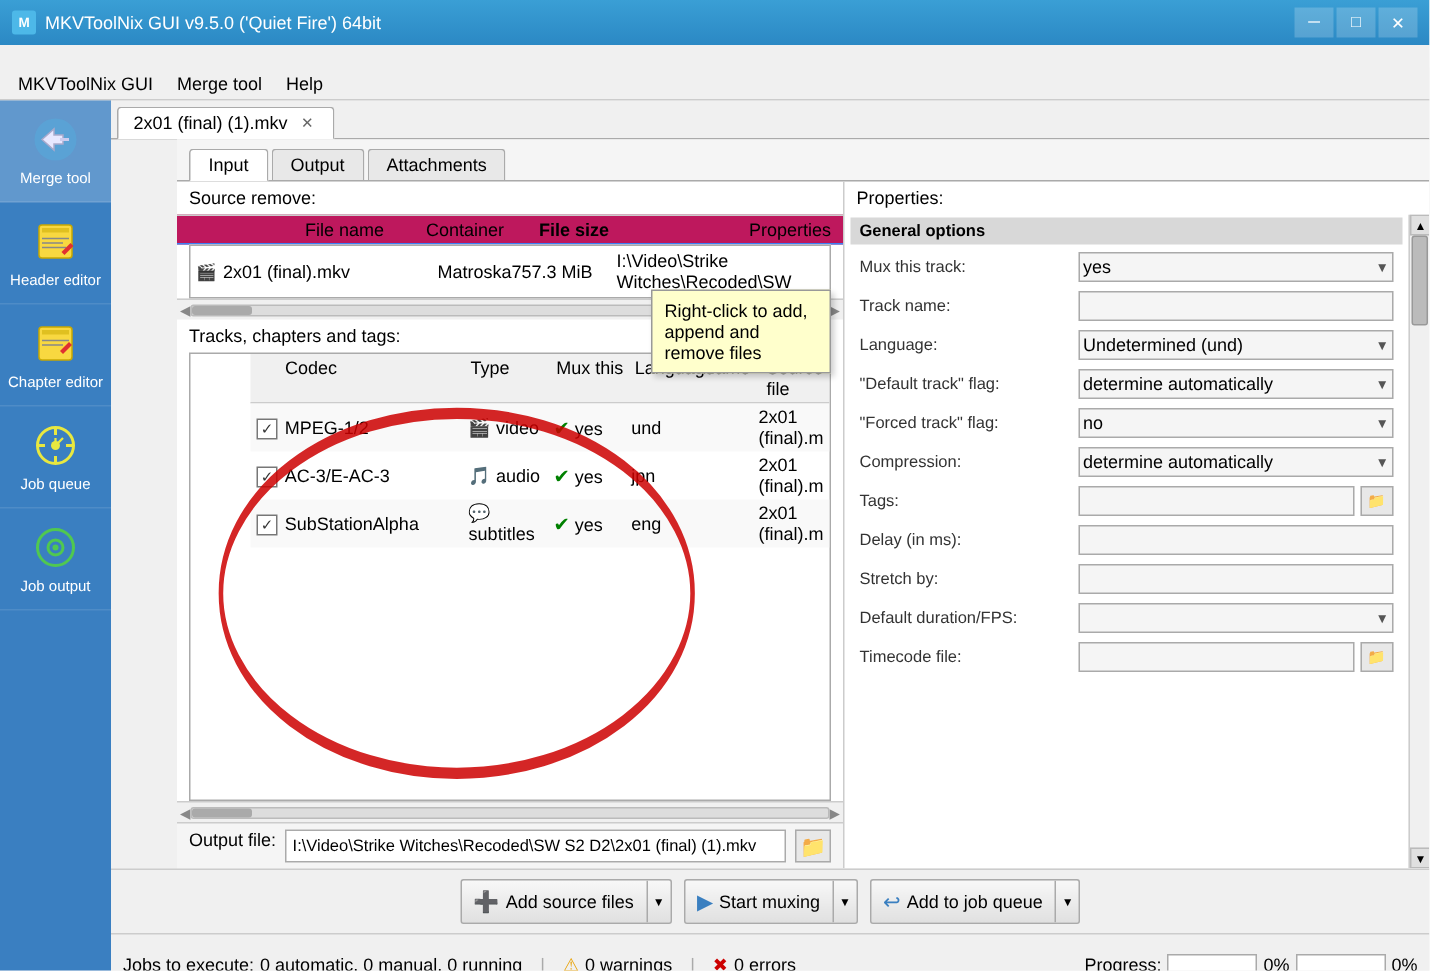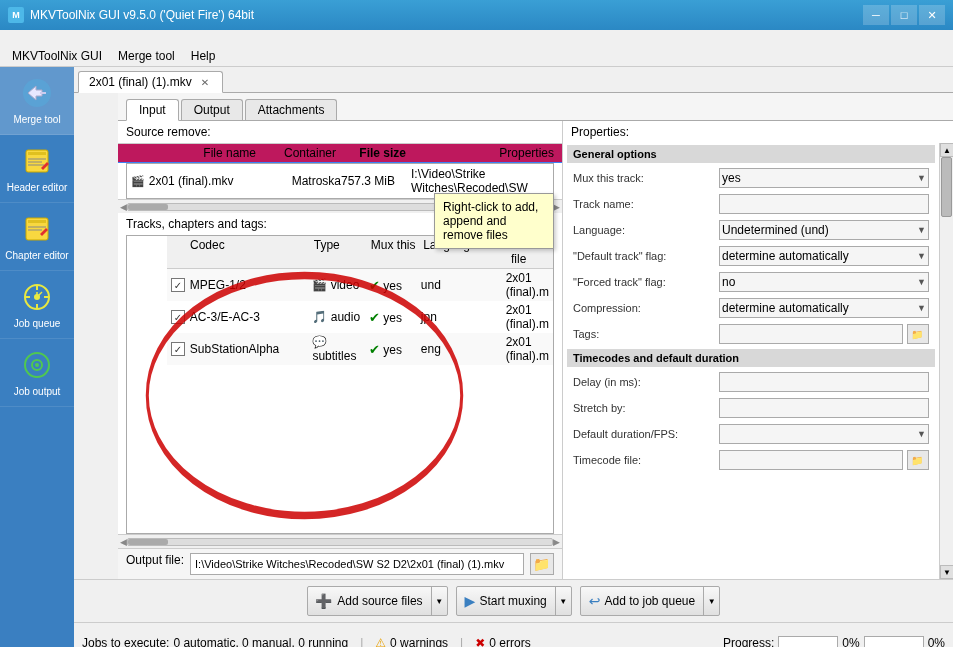--- a/index.html
+++ b/index.html
@@ -648,21 +648,20 @@
               <div class="prop-row">
                 <span class="prop-label">Tags:</span>
                 <div class="prop-control">
                   <div class="prop-tags-row">
                     <input class="prop-tags-input" type="text" style="">
                     <div class="prop-tags-btn">📁</div>
                   </div>
                 </div>
               </div>
 
-              <div class="props-group-header">Timecodes and default duration</div>
 
               <div class="prop-row">
                 <span class="prop-label">Delay (in ms):</span>
                 <div class="prop-control">
                   <input class="prop-input" type="text" style="">
                 </div>
               </div>
 
               <div class="prop-row">
                 <span class="prop-label">Stretch by:</span>

